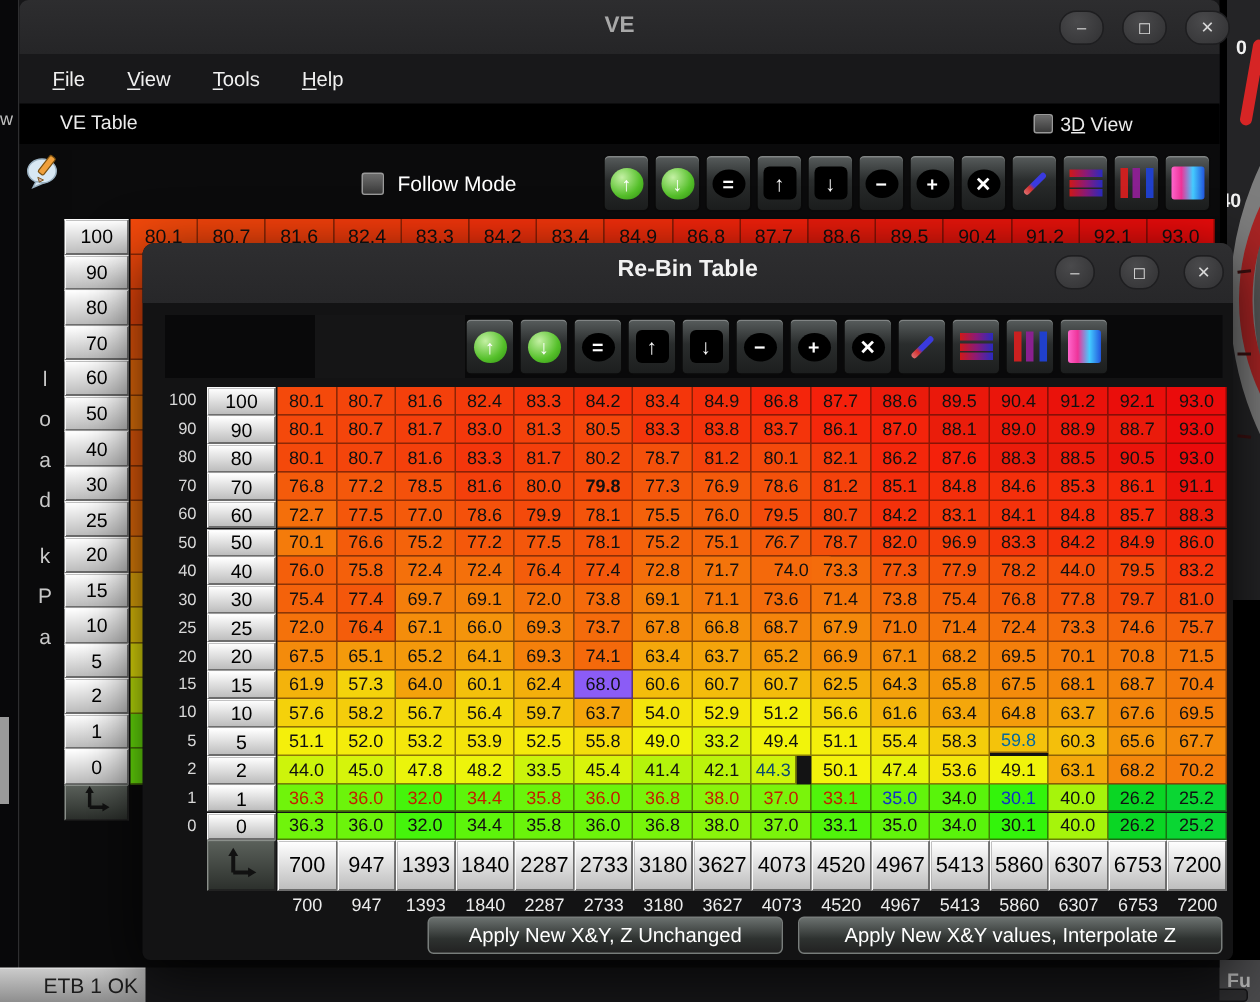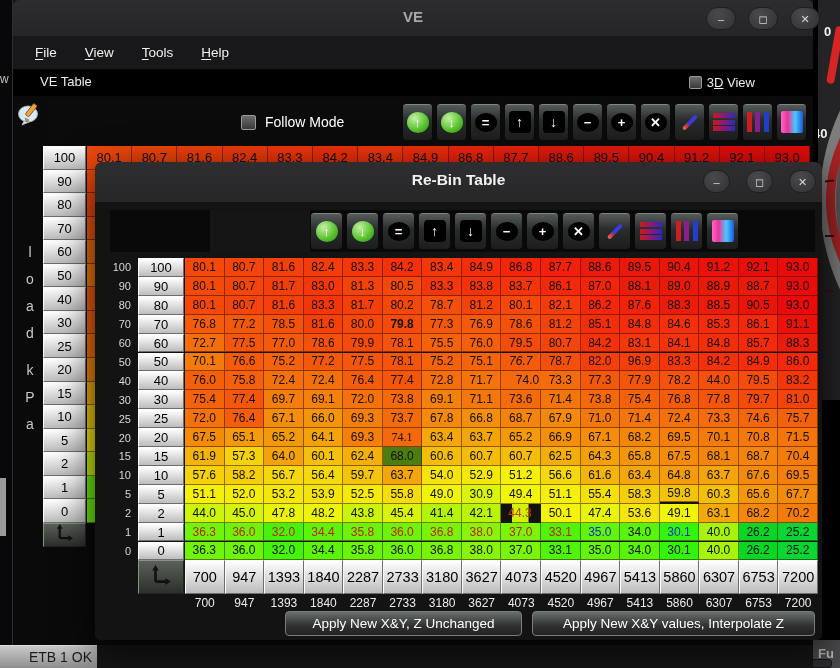--- a/index.html
+++ b/index.html
@@ -466,39 +466,39 @@
         <div class="vcell" style="left: 604.28px; top: 247.2px; width: 39.56px; height: 18.9px; background: rgb(244, 108, 11); color: rgb(17, 17, 17);">73.3</div>
         <div class="vcell" style="left: 643.84px; top: 247.2px; width: 39.56px; height: 18.9px; background: rgb(244, 102, 11); color: rgb(17, 17, 17);">74.6</div>
         <div class="vcell" style="left: 683.4px; top: 247.2px; width: 39.56px; height: 18.9px; background: rgb(244, 97, 11); color: rgb(17, 17, 17);">75.7</div>
         <div class="outer-lbl" style="left: 2px; top: 266.1px; width: 37px; height: 18.9px;">20</div>
         <div class="bin-cell" style="left: 43px; top: 266.1px; width: 46px; height: 18.9px;">20</div>
         <div class="vcell" style="left: 90px; top: 266.1px; width: 39.56px; height: 18.9px; background: rgb(244, 139, 11); color: rgb(17, 17, 17);">67.5</div>
         <div class="vcell" style="left: 129.56px; top: 266.1px; width: 39.56px; height: 18.9px; background: rgb(244, 154, 11); color: rgb(17, 17, 17);">65.1</div>
         <div class="vcell" style="left: 169.12px; top: 266.1px; width: 39.56px; height: 18.9px; background: rgb(244, 153, 11); color: rgb(17, 17, 17);">65.2</div>
         <div class="vcell" style="left: 208.68px; top: 266.1px; width: 39.56px; height: 18.9px; background: rgb(244, 162, 11); color: rgb(17, 17, 17);">64.1</div>
         <div class="vcell" style="left: 248.24px; top: 266.1px; width: 39.56px; height: 18.9px; background: rgb(244, 128, 11); color: rgb(17, 17, 17);">69.3</div>
-        <div class="vcell" style="left: 287.8px; top: 266.1px; width: 39.56px; height: 18.9px; background: rgb(244, 105, 11); color: rgb(17, 17, 17); font-family: Liberation Serif, serif;">74.1</div>
+        <div class="vcell" style="left: 287.8px; top: 266.1px; width: 39.56px; height: 18.9px; background: rgb(244, 105, 11); color: rgb(17, 17, 17);">74.1</div>
         <div class="vcell" style="left: 327.36px; top: 266.1px; width: 39.56px; height: 18.9px; background: rgb(244, 167, 11); color: rgb(17, 17, 17);">63.4</div>
         <div class="vcell" style="left: 366.92px; top: 266.1px; width: 39.56px; height: 18.9px; background: rgb(244, 165, 11); color: rgb(17, 17, 17);">63.7</div>
         <div class="vcell" style="left: 406.48px; top: 266.1px; width: 39.56px; height: 18.9px; background: rgb(244, 153, 11); color: rgb(17, 17, 17);">65.2</div>
         <div class="vcell" style="left: 446.04px; top: 266.1px; width: 39.56px; height: 18.9px; background: rgb(244, 143, 11); color: rgb(17, 17, 17);">66.9</div>
         <div class="vcell" style="left: 485.6px; top: 266.1px; width: 39.56px; height: 18.9px; background: rgb(244, 141, 11); color: rgb(17, 17, 17);">67.1</div>
         <div class="vcell" style="left: 525.16px; top: 266.1px; width: 39.56px; height: 18.9px; background: rgb(244, 135, 11); color: rgb(17, 17, 17);">68.2</div>
         <div class="vcell" style="left: 564.72px; top: 266.1px; width: 39.56px; height: 18.9px; background: rgb(244, 127, 11); color: rgb(17, 17, 17);">69.5</div>
         <div class="vcell" style="left: 604.28px; top: 266.1px; width: 39.56px; height: 18.9px; background: rgb(244, 123, 11); color: rgb(17, 17, 17);">70.1</div>
         <div class="vcell" style="left: 643.84px; top: 266.1px; width: 39.56px; height: 18.9px; background: rgb(244, 120, 11); color: rgb(17, 17, 17);">70.8</div>
         <div class="vcell" style="left: 683.4px; top: 266.1px; width: 39.56px; height: 18.9px; background: rgb(244, 117, 11); color: rgb(17, 17, 17);">71.5</div>
         <div class="outer-lbl" style="left: 2px; top: 285px; width: 37px; height: 18.9px;">15</div>
         <div class="bin-cell" style="left: 43px; top: 285px; width: 46px; height: 18.9px;">15</div>
         <div class="vcell" style="left: 90px; top: 285px; width: 39.56px; height: 18.9px; background: rgb(244, 179, 11); color: rgb(17, 17, 17);">61.9</div>
         <div class="vcell" style="left: 129.56px; top: 285px; width: 39.56px; height: 18.9px; background: rgb(244, 211, 11); color: rgb(17, 17, 17);">57.3</div>
         <div class="vcell" style="left: 169.12px; top: 285px; width: 39.56px; height: 18.9px; background: rgb(244, 162, 11); color: rgb(17, 17, 17);">64.0</div>
         <div class="vcell" style="left: 208.68px; top: 285px; width: 39.56px; height: 18.9px; background: rgb(244, 192, 11); color: rgb(17, 17, 17);">60.1</div>
         <div class="vcell" style="left: 248.24px; top: 285px; width: 39.56px; height: 18.9px; background: rgb(244, 175, 11); color: rgb(17, 17, 17);">62.4</div>
-        <div class="vcell" style="left: 287.8px; top: 285px; width: 39.56px; height: 18.9px; background: #4d7c0f; color: rgb(17, 17, 17); text-align: right;">68.0</div>
+        <div class="vcell" style="left: 287.8px; top: 285px; width: 39.56px; height: 18.9px; background: #8b5cf6; color: rgb(17, 17, 17); text-align: right;">68.0</div>
         <div class="vcell" style="left: 327.36px; top: 285px; width: 39.56px; height: 18.9px; background: rgb(244, 189, 11); color: rgb(17, 17, 17);">60.6</div>
         <div class="vcell" style="left: 366.92px; top: 285px; width: 39.56px; height: 18.9px; background: rgb(244, 188, 11); color: rgb(17, 17, 17);">60.7</div>
         <div class="vcell" style="left: 406.48px; top: 285px; width: 39.56px; height: 18.9px; background: rgb(244, 188, 11); color: rgb(17, 17, 17);">60.7</div>
         <div class="vcell" style="left: 446.04px; top: 285px; width: 39.56px; height: 18.9px; background: rgb(244, 174, 11); color: rgb(17, 17, 17);">62.5</div>
         <div class="vcell" style="left: 485.6px; top: 285px; width: 39.56px; height: 18.9px; background: rgb(244, 160, 11); color: rgb(17, 17, 17);">64.3</div>
         <div class="vcell" style="left: 525.16px; top: 285px; width: 39.56px; height: 18.9px; background: rgb(244, 150, 11); color: rgb(17, 17, 17);">65.8</div>
         <div class="vcell" style="left: 564.72px; top: 285px; width: 39.56px; height: 18.9px; background: rgb(244, 139, 11); color: rgb(17, 17, 17);">67.5</div>
         <div class="vcell" style="left: 604.28px; top: 285px; width: 39.56px; height: 18.9px; background: rgb(244, 135, 11); color: rgb(17, 17, 17);">68.1</div>
         <div class="vcell" style="left: 643.84px; top: 285px; width: 39.56px; height: 18.9px; background: rgb(244, 132, 11); color: rgb(17, 17, 17);">68.7</div>
         <div class="vcell" style="left: 683.4px; top: 285px; width: 39.56px; height: 18.9px; background: rgb(244, 122, 11); color: rgb(17, 17, 17);">70.4</div>
@@ -522,40 +522,40 @@
         <div class="vcell" style="left: 683.4px; top: 303.9px; width: 39.56px; height: 18.9px; background: rgb(244, 127, 11); color: rgb(17, 17, 17);">69.5</div>
         <div class="outer-lbl" style="left: 2px; top: 322.8px; width: 37px; height: 18.9px;">5</div>
         <div class="bin-cell" style="left: 43px; top: 322.8px; width: 46px; height: 18.9px;">5</div>
         <div class="vcell" style="left: 90px; top: 322.8px; width: 39.56px; height: 18.9px; background: rgb(244, 239, 11); color: rgb(17, 17, 17);">51.1</div>
         <div class="vcell" style="left: 129.56px; top: 322.8px; width: 39.56px; height: 18.9px; background: rgb(244, 236, 11); color: rgb(17, 17, 17);">52.0</div>
         <div class="vcell" style="left: 169.12px; top: 322.8px; width: 39.56px; height: 18.9px; background: rgb(244, 231, 11); color: rgb(17, 17, 17);">53.2</div>
         <div class="vcell" style="left: 208.68px; top: 322.8px; width: 39.56px; height: 18.9px; background: rgb(244, 228, 11); color: rgb(17, 17, 17);">53.9</div>
         <div class="vcell" style="left: 248.24px; top: 322.8px; width: 39.56px; height: 18.9px; background: rgb(244, 234, 11); color: rgb(17, 17, 17);">52.5</div>
         <div class="vcell" style="left: 287.8px; top: 322.8px; width: 39.56px; height: 18.9px; background: rgb(244, 221, 11); color: rgb(17, 17, 17);">55.8</div>
         <div class="vcell" style="left: 327.36px; top: 322.8px; width: 39.56px; height: 18.9px; background: rgb(240, 244, 11); color: rgb(17, 17, 17);">49.0</div>
-        <div class="vcell" style="left: 366.92px; top: 322.8px; width: 39.56px; height: 18.9px; background: rgb(219, 244, 11); color: rgb(17, 17, 17);">30.9</div>
+        <div class="vcell" style="left: 366.92px; top: 322.8px; width: 39.56px; height: 18.9px; background: rgb(219, 244, 11); color: rgb(17, 17, 17);">33.2</div>
         <div class="vcell" style="left: 406.48px; top: 322.8px; width: 39.56px; height: 18.9px; background: rgb(241, 244, 11); color: rgb(17, 17, 17);">49.4</div>
         <div class="vcell" style="left: 446.04px; top: 322.8px; width: 39.56px; height: 18.9px; background: rgb(244, 239, 11); color: rgb(17, 17, 17);">51.1</div>
         <div class="vcell" style="left: 485.6px; top: 322.8px; width: 39.56px; height: 18.9px; background: rgb(244, 223, 11); color: rgb(17, 17, 17);">55.4</div>
         <div class="vcell" style="left: 525.16px; top: 322.8px; width: 39.56px; height: 18.9px; background: rgb(244, 205, 11); color: rgb(17, 17, 17);">58.3</div>
-        <div class="vcell" style="left: 564.72px; top: 322.8px; width: 39.56px; height: 17px; background: rgb(244, 195, 11); color: #0f172a;">59.8</div>
+        <div class="vcell" style="left: 564.72px; top: 322.8px; width: 39.56px; height: 17px; background: rgb(244, 195, 11); color: #0369a1;">59.8</div>
         <div class="vcell" style="left: 604.28px; top: 322.8px; width: 39.56px; height: 18.9px; background: rgb(244, 191, 11); color: rgb(17, 17, 17);">60.3</div>
         <div class="vcell" style="left: 643.84px; top: 322.8px; width: 39.56px; height: 18.9px; background: rgb(244, 151, 11); color: rgb(17, 17, 17);">65.6</div>
         <div class="vcell" style="left: 683.4px; top: 322.8px; width: 39.56px; height: 18.9px; background: rgb(244, 138, 11); color: rgb(17, 17, 17);">67.7</div>
         <div class="outer-lbl" style="left: 2px; top: 341.7px; width: 37px; height: 18.9px;">2</div>
         <div class="bin-cell" style="left: 43px; top: 341.7px; width: 46px; height: 18.9px;">2</div>
         <div class="vcell" style="left: 90px; top: 341.7px; width: 39.56px; height: 18.9px; background: rgb(205, 244, 11); color: rgb(17, 17, 17);">44.0</div>
         <div class="vcell" style="left: 129.56px; top: 341.7px; width: 39.56px; height: 18.9px; background: rgb(213, 244, 11); color: rgb(17, 17, 17);">45.0</div>
         <div class="vcell" style="left: 169.12px; top: 341.7px; width: 39.56px; height: 18.9px; background: rgb(234, 244, 11); color: rgb(17, 17, 17);">47.8</div>
         <div class="vcell" style="left: 208.68px; top: 341.7px; width: 39.56px; height: 18.9px; background: rgb(237, 244, 11); color: rgb(17, 17, 17);">48.2</div>
-        <div class="vcell" style="left: 248.24px; top: 341.7px; width: 39.56px; height: 18.9px; background: rgb(203, 244, 11); color: rgb(17, 17, 17);">43.8</div>
+        <div class="vcell" style="left: 248.24px; top: 341.7px; width: 39.56px; height: 18.9px; background: rgb(203, 244, 11); color: rgb(17, 17, 17);">33.5</div>
         <div class="vcell" style="left: 287.8px; top: 341.7px; width: 39.56px; height: 18.9px; background: rgb(216, 244, 11); color: rgb(17, 17, 17);">45.4</div>
         <div class="vcell" style="left: 327.36px; top: 341.7px; width: 39.56px; height: 18.9px; background: rgb(180, 244, 11); color: rgb(17, 17, 17);">41.4</div>
         <div class="vcell" style="left: 366.92px; top: 341.7px; width: 39.56px; height: 18.9px; background: rgb(186, 244, 11); color: rgb(17, 17, 17);">42.1</div>
-        <div class="vcell" style="left: 417px; top: 341.7px; width: 17px; height: 18.9px; background: rgb(207, 244, 11); color: #c2410c;">44.3</div>
+        <div class="vcell" style="left: 406px; top: 341.7px; width: 30px; height: 18.9px; background: rgb(207, 244, 11); color: #0c4a6e;">44.3</div>
         <div class="vcell" style="left: 446.04px; top: 341.7px; width: 39.56px; height: 18.9px; background: rgb(244, 243, 11); color: rgb(17, 17, 17);">50.1</div>
         <div class="vcell" style="left: 485.6px; top: 341.7px; width: 39.56px; height: 18.9px; background: rgb(231, 244, 11); color: rgb(17, 17, 17);">47.4</div>
         <div class="vcell" style="left: 525.16px; top: 341.7px; width: 39.56px; height: 18.9px; background: rgb(244, 230, 11); color: rgb(17, 17, 17);">53.6</div>
         <div class="vcell" style="left: 564.72px; top: 341.7px; width: 39.56px; height: 18.9px; background: rgb(240, 244, 11); color: rgb(17, 17, 17);">49.1</div>
         <div class="vcell" style="left: 604.28px; top: 341.7px; width: 39.56px; height: 18.9px; background: rgb(244, 169, 11); color: rgb(17, 17, 17);">63.1</div>
         <div class="vcell" style="left: 643.84px; top: 341.7px; width: 39.56px; height: 18.9px; background: rgb(244, 135, 11); color: rgb(17, 17, 17);">68.2</div>
         <div class="vcell" style="left: 683.4px; top: 341.7px; width: 39.56px; height: 18.9px; background: rgb(244, 123, 11); color: rgb(17, 17, 17);">70.2</div>
         <div class="outer-lbl" style="left: 2px; top: 360.6px; width: 37px; height: 18.9px;">1</div>
         <div class="bin-cell" style="left: 43px; top: 360.6px; width: 46px; height: 18.9px;">1</div>
         <div class="vcell" style="left: 90px; top: 360.6px; width: 39.56px; height: 18.9px; background: rgb(112, 244, 11); color: rgb(194, 32, 0);">36.3</div>

